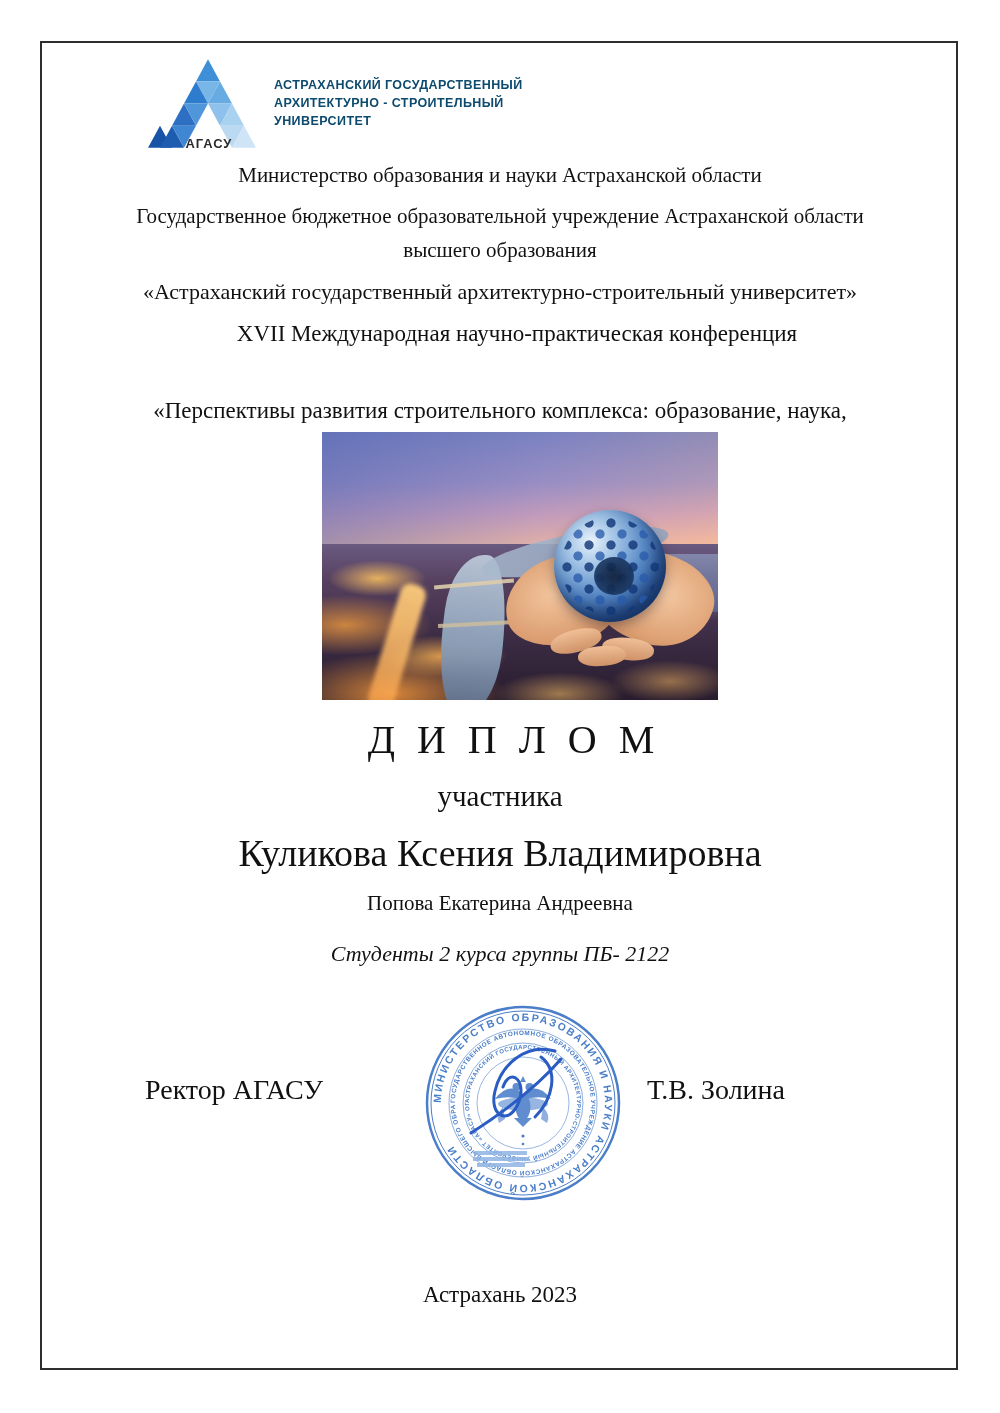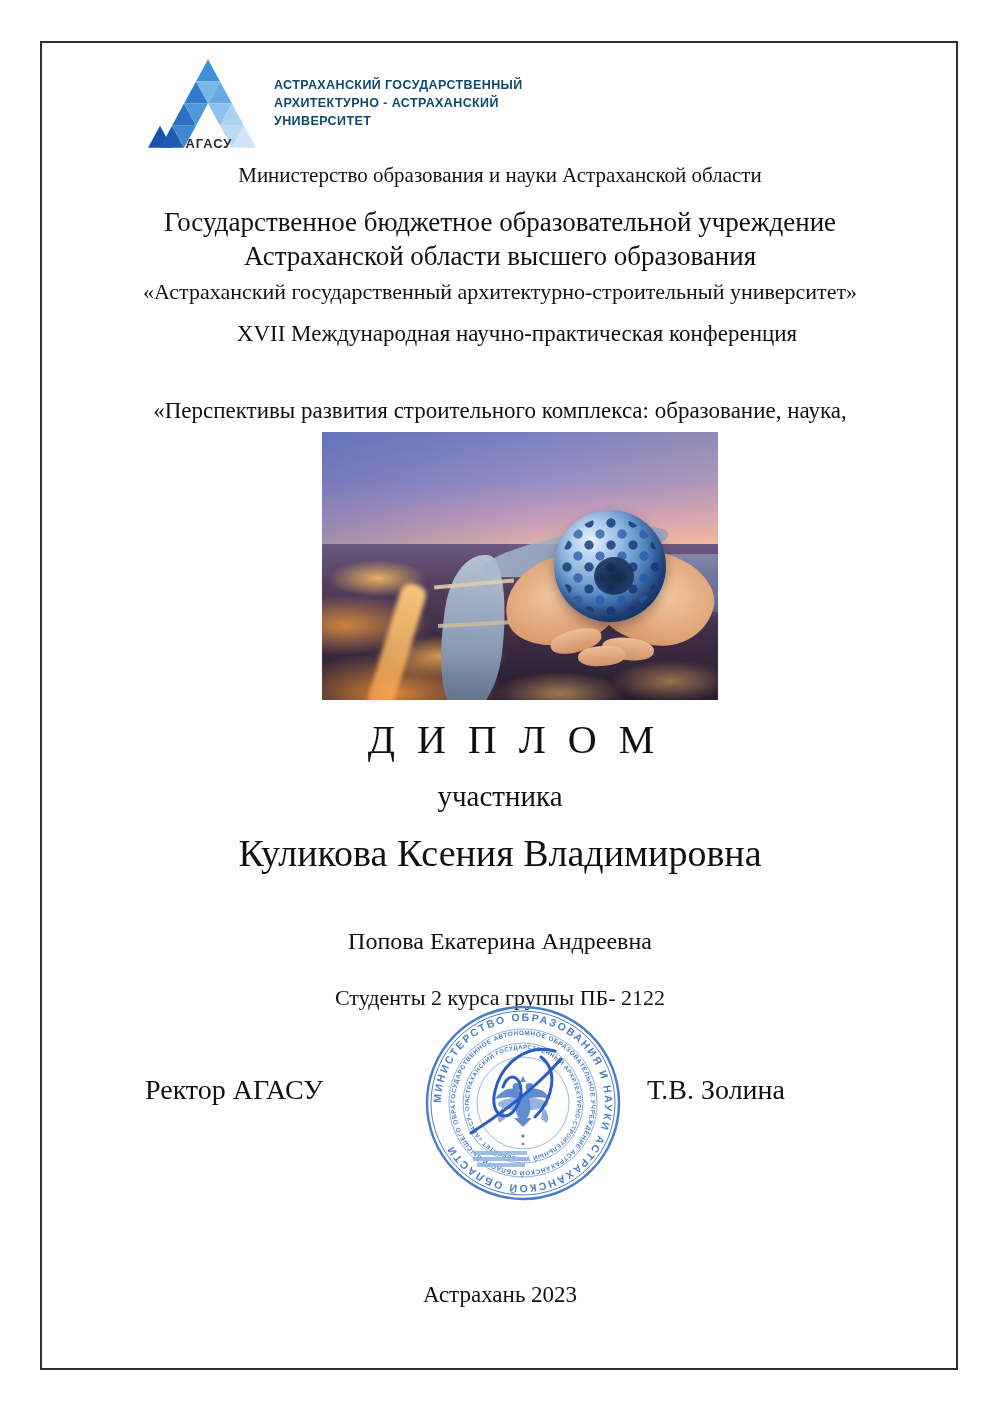--- a/index.html
+++ b/index.html
@@ -19,21 +19,21 @@
   .logo-svg{position:absolute;left:148px;top:56px;}
   .uni-name{
     position:absolute;left:274px;top:76px;
     font-family:"Liberation Sans", sans-serif;
     font-weight:bold;font-size:12.5px;line-height:18px;
     color:#0c4a6e;letter-spacing:0.4px;
   }
   
   .cline{position:absolute;left:0;width:1000px;text-align:center;}
   .ministry{top:163px;font-size:21px;}
-  .institution{top:205px;font-size:27px;line-height:34px;}
+  .institution{top:199px;font-size:21px;line-height:34px;}
   .institution .inner{display:inline-block;max-width:770px;}
   .university-quote{top:279px;font-size:22px;}
   .conf-title{top:321px;font-size:23px;margin-left:17px;}
   .conf-theme{top:356px;font-size:23px;line-height:35px;}
   .conf-theme .inner{display:inline-block;max-width:720px;margin-top:37px;}
   
   .photo{
     position:absolute;left:322px;top:432px;width:396px;height:268px;
     overflow:hidden;background:#2e2438;
   }
@@ -106,22 +106,22 @@
     opacity:.9;
   }
   .sphere::after{
     content:"";position:absolute;left:36%;top:42%;width:40px;height:38px;border-radius:50%;
     background:radial-gradient(#0b1b36,#1b3a68 80%);opacity:.9;
   }
   
   .diploma-title{top:716px;font-size:40px;letter-spacing:22px;padding-left:22px;}
   .diploma-sub{top:780px;font-size:29px;}
   .recipient1{top:831px;font-size:38px;}
-  .recipient2{top:928px;font-size:24px;}
-  .group-line{top:941px;font-size:22px;margin-top:44px;}
+  .recipient2{top:891px;font-size:21px;}
+  .group-line{top:941px;font-size:22px;font-style:italic;}
   
   .sig-left{position:absolute;left:145px;top:1074px;font-size:28px;text-align:center;}
   .sig-right{position:absolute;left:647px;top:1074px;font-size:28px;}
   .stamp-svg{position:absolute;left:423px;top:1003px;}
   
   .footer-line{top:1282px;font-size:23px;}
 </style>
 </head>
 <body>
 
@@ -140,21 +140,21 @@
     <polygon points="0,96 13,72 26,96" fill="#1953a8"></polygon>
     <polygon points="13,96 26,72 39,96" fill="#1e5cb0"></polygon>
     <polygon points="26,72 52,72 39,96" fill="#3f87d2"></polygon>
     <polygon points="78,72 104,72 91,96" fill="#bcd9f2"></polygon>
     <polygon points="91,96 104,72 117,96" fill="#cfe4f6"></polygon>
     <text x="66" y="96" text-anchor="middle" font-family="Liberation Sans, sans-serif" font-size="14" font-weight="bold" fill="#2b2b2b" letter-spacing="1">АГАСУ</text>
   </svg>
 
   <div class="uni-name">
     <div>АСТРАХАНСКИЙ ГОСУДАРСТВЕННЫЙ</div>
-    <div>АРХИТЕКТУРНО - АСТРАХАНСКИЙ</div>
+    <div>АРХИТЕКТУРНО - СТРОИТЕЛЬНЫЙ</div>
     <div>УНИВЕРСИТЕТ</div>
   </div>
 
   <div class="cline ministry">Министерство образования и науки Астраханской области</div>
   <div class="cline institution">
     <span class="inner">Государственное бюджетное образовательной учреждение Астраханской области высшего образования</span>
   </div>
   <div class="cline university-quote">«Астраханский государственный архитектурно-строительный университет»</div>
   <div class="cline conf-title">XVII Международная научно-практическая конференция</div>
   <div class="cline conf-theme">

